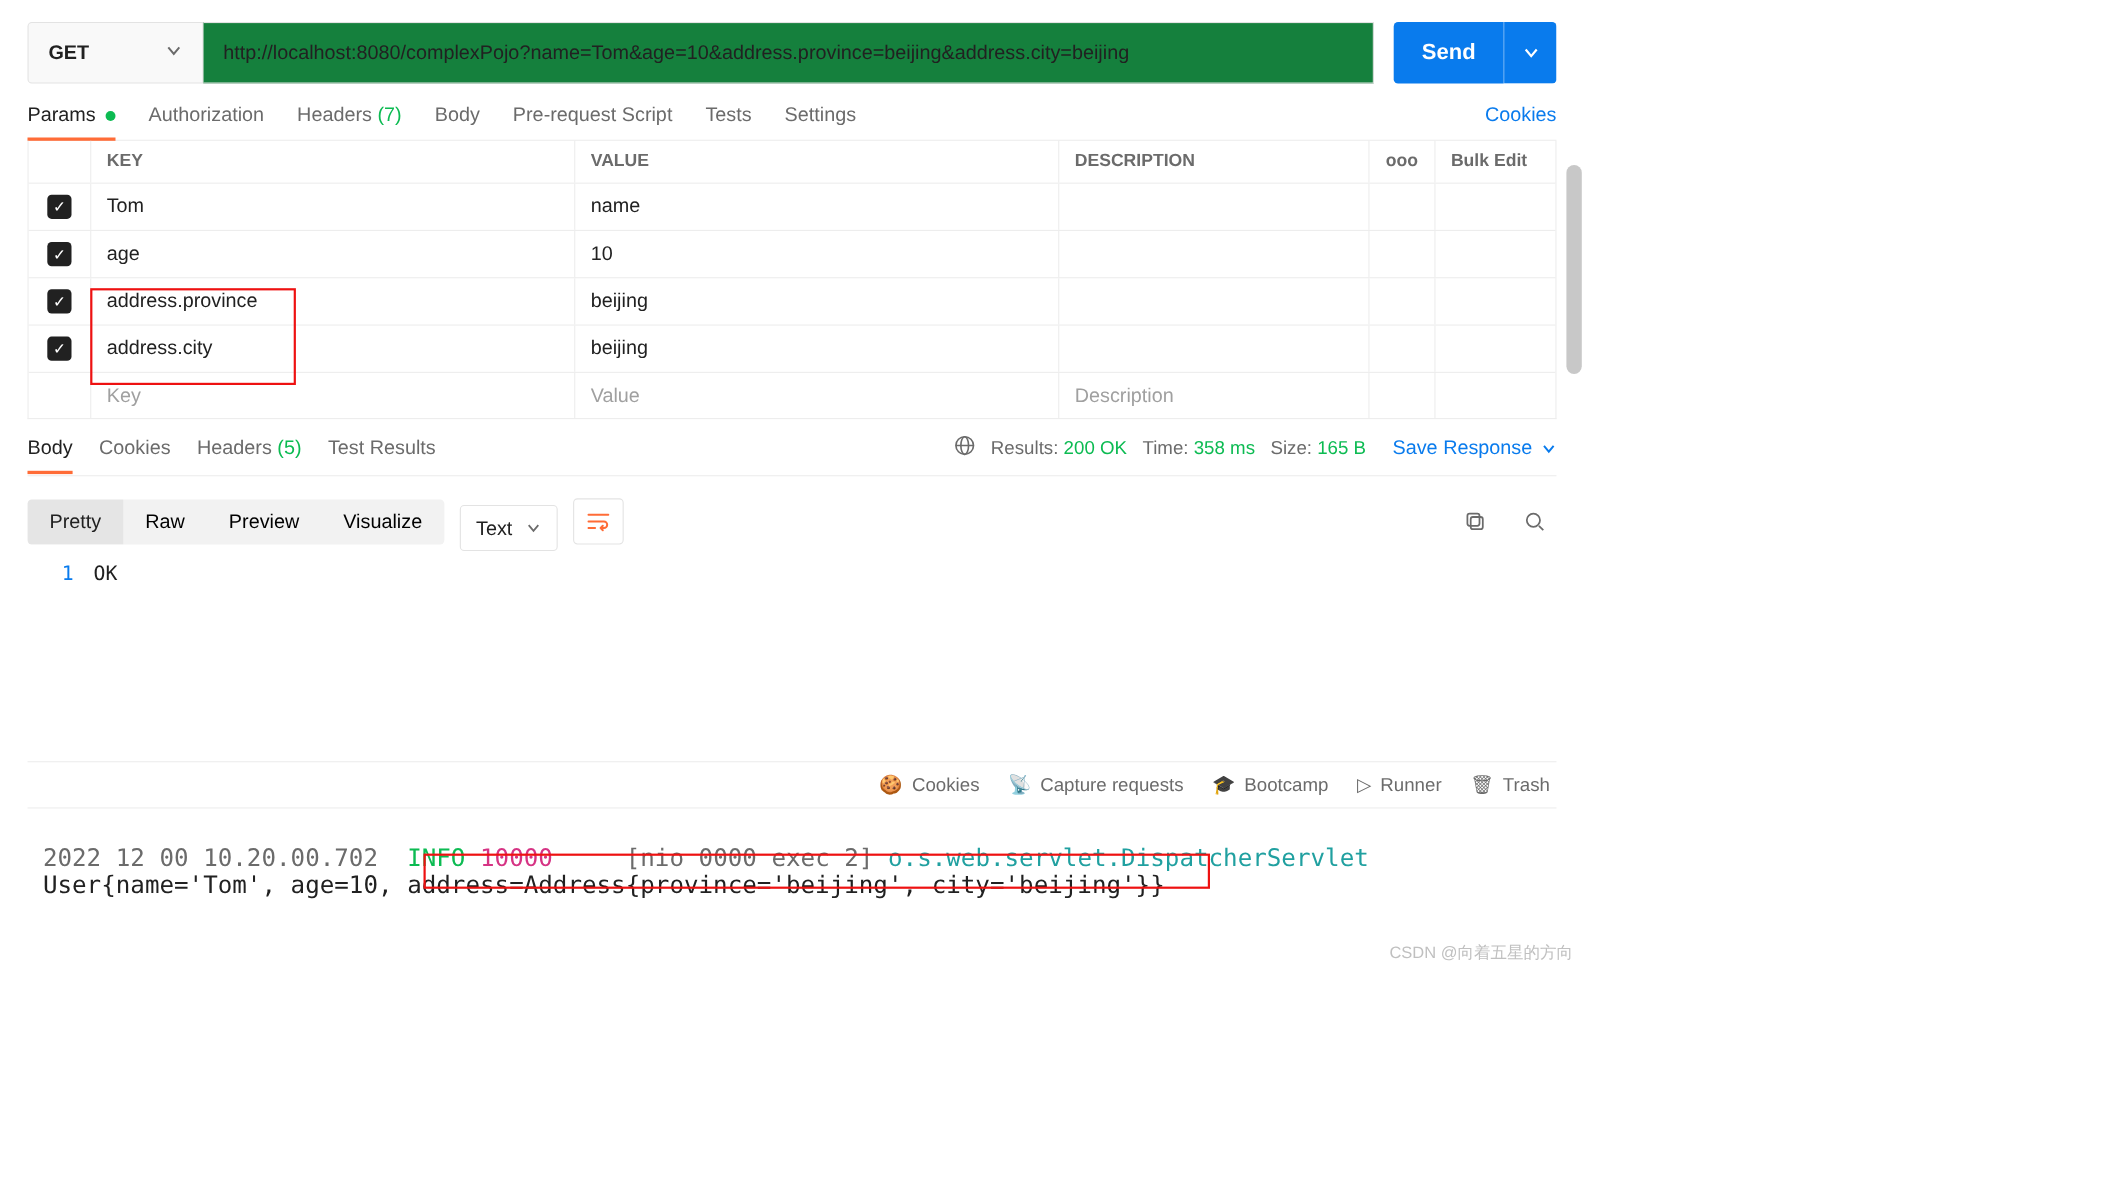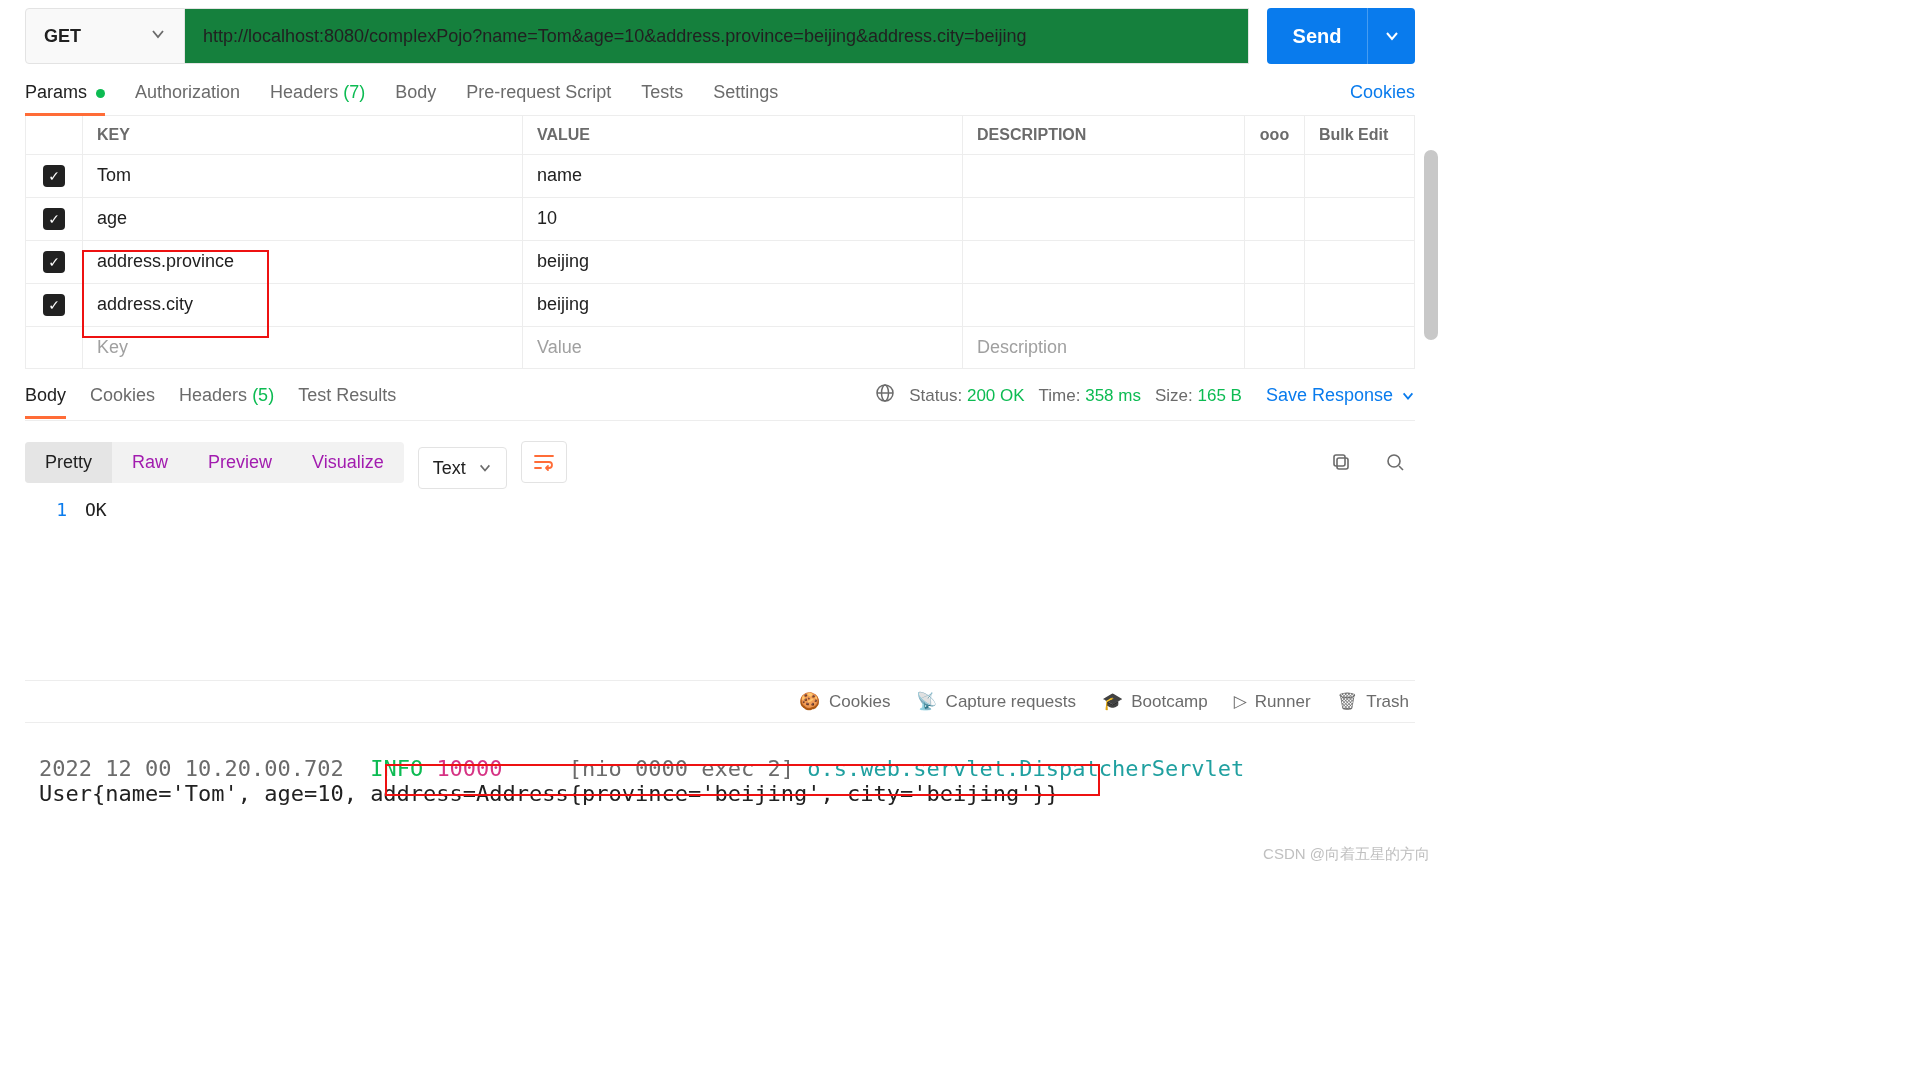--- a/index.html
+++ b/index.html
@@ -1,17 +1,17 @@
 <!DOCTYPE html>
 <html><head>
 <meta charset="utf-8">
 <style>
 * { box-sizing: border-box; margin: 0; padding: 0; }
 body { font-family: -apple-system, BlinkMacSystemFont, "Segoe UI", Arial, sans-serif; font-size: 18px; color: #212121; background: #fff; width: 1923px; }
-.container { width: 1440px; padding: 8px 25px 0 25px; position: relative; }
+.container { width: 1440px; padding: 20px 25px 0 25px; position: relative; }
 
 
 .url-row { display: flex; gap: 0; margin-bottom: 18px; }
 .method-select { width: 160px; height: 56px; border: 1px solid #e3e3e3; border-radius: 4px 0 0 4px; display: flex; align-items: center; padding: 0 18px; font-weight: 700; color: #212121; justify-content: space-between; cursor: pointer; background: #f9f9f9; }
 .chev { color: #6b6b6b; }
 .url-input { flex: 1; height: 56px; border: 1px solid #e3e3e3; border-left: none; padding: 0 18px; display: flex; align-items: center; color: #212121; background: #15803d; }
 .send-group { display: flex; margin-left: 18px; }
 .send-btn { height: 56px; background: #097bed; color: #fff; border: none; font-weight: 700; font-size: 20px; width: 100px; border-radius: 4px 0 0 4px; cursor: pointer; }
 .send-drop { height: 56px; width: 48px; background: #097bed; border: none; border-left: 1px solid rgba(255,255,255,.25); border-radius: 0 4px 4px 0; cursor: pointer; display: flex; align-items: center; justify-content: center; }
 
@@ -49,21 +49,21 @@
 .res-tab.active::after { content: ""; position: absolute; left: 0; right: 0; bottom: -1px; height: 3px; background: #ff6c37; }
 .res-header .spacer { flex: 1; }
 .meta { color: #6b6b6b; display: flex; align-items: center; gap: 14px; padding-bottom: 12px; font-size: 17px; }
 .meta .globe { color: #6b6b6b; }
 .meta .val-green { color: #0cbb52; }
 .save-resp { color: #097bed; cursor: pointer; padding-bottom: 12px; display: flex; align-items: center; gap: 8px; }
 
 
 .res-ctrl { display: flex; align-items: center; gap: 14px; margin-top: 14px; }
 .seg { display: flex; background: #f2f2f2; border-radius: 4px; overflow: hidden; }
-.seg-btn { padding: 10px 20px; color: #a21caf; cursor: pointer; }
+.seg-btn { padding: 10px 20px; color: #000000; cursor: pointer; }
 .seg-btn.active { background: #e5e5e5; color: #212121; }
 .format-sel { height: 42px; border: 1px solid #e3e3e3; border-radius: 4px; display: flex; align-items: center; padding: 0 14px; gap: 12px; color: #212121; cursor: pointer; background: #fff; margin-top: 12px; }
 .wrap-btn { height: 42px; width: 46px; border: 1px solid #e3e3e3; border-radius: 4px; display: flex; align-items: center; justify-content: center; cursor: pointer; color: #ff6c37; }
 .res-ctrl .spacer { flex: 1; }
 .icon-btn { width: 40px; height: 40px; display: flex; align-items: center; justify-content: center; color: #6b6b6b; cursor: pointer; }
 
 
 .res-body { margin-top: 10px; font-family: Consolas, monospace; }
 .line { display: flex; }
 .gutter { width: 60px; text-align: right; padding-right: 18px; color: #097bed; }
@@ -204,21 +204,21 @@
     <div class="res-tab">Test Results</div>
     <div class="spacer"></div>
     <div class="meta">
       <span class="globe">
         <svg width="20" height="20" viewBox="0 0 20 20">
             <circle cx="10" cy="10" r="8" fill="none" stroke="#6b6b6b" stroke-width="1.5"></circle>
             <ellipse cx="10" cy="10" rx="3.5" ry="8" fill="none" stroke="#6b6b6b" stroke-width="1.5"></ellipse>
             <line x1="2" y1="10" x2="18" y2="10" stroke="#6b6b6b" stroke-width="1.5"></line>
           </svg>
       </span>
-      <span><span>Status:</span> <span class="val-green">200 OK</span></span>
+      <span><span>Results:</span> <span class="val-green">200 OK</span></span>
       <span><span>Time:</span> <span class="val-green">358 ms</span></span>
       <span><span>Size:</span> <span class="val-green">165 B</span></span>
     </div>
     <div class="save-resp">
       <span>Save Response</span>
       <svg width="14" height="14" viewBox="0 0 16 16">
           <path d="M3 5l5 6 5-6" fill="none" stroke="#097bed" stroke-width="2"></path>
         </svg>
     </div>
   </div>

